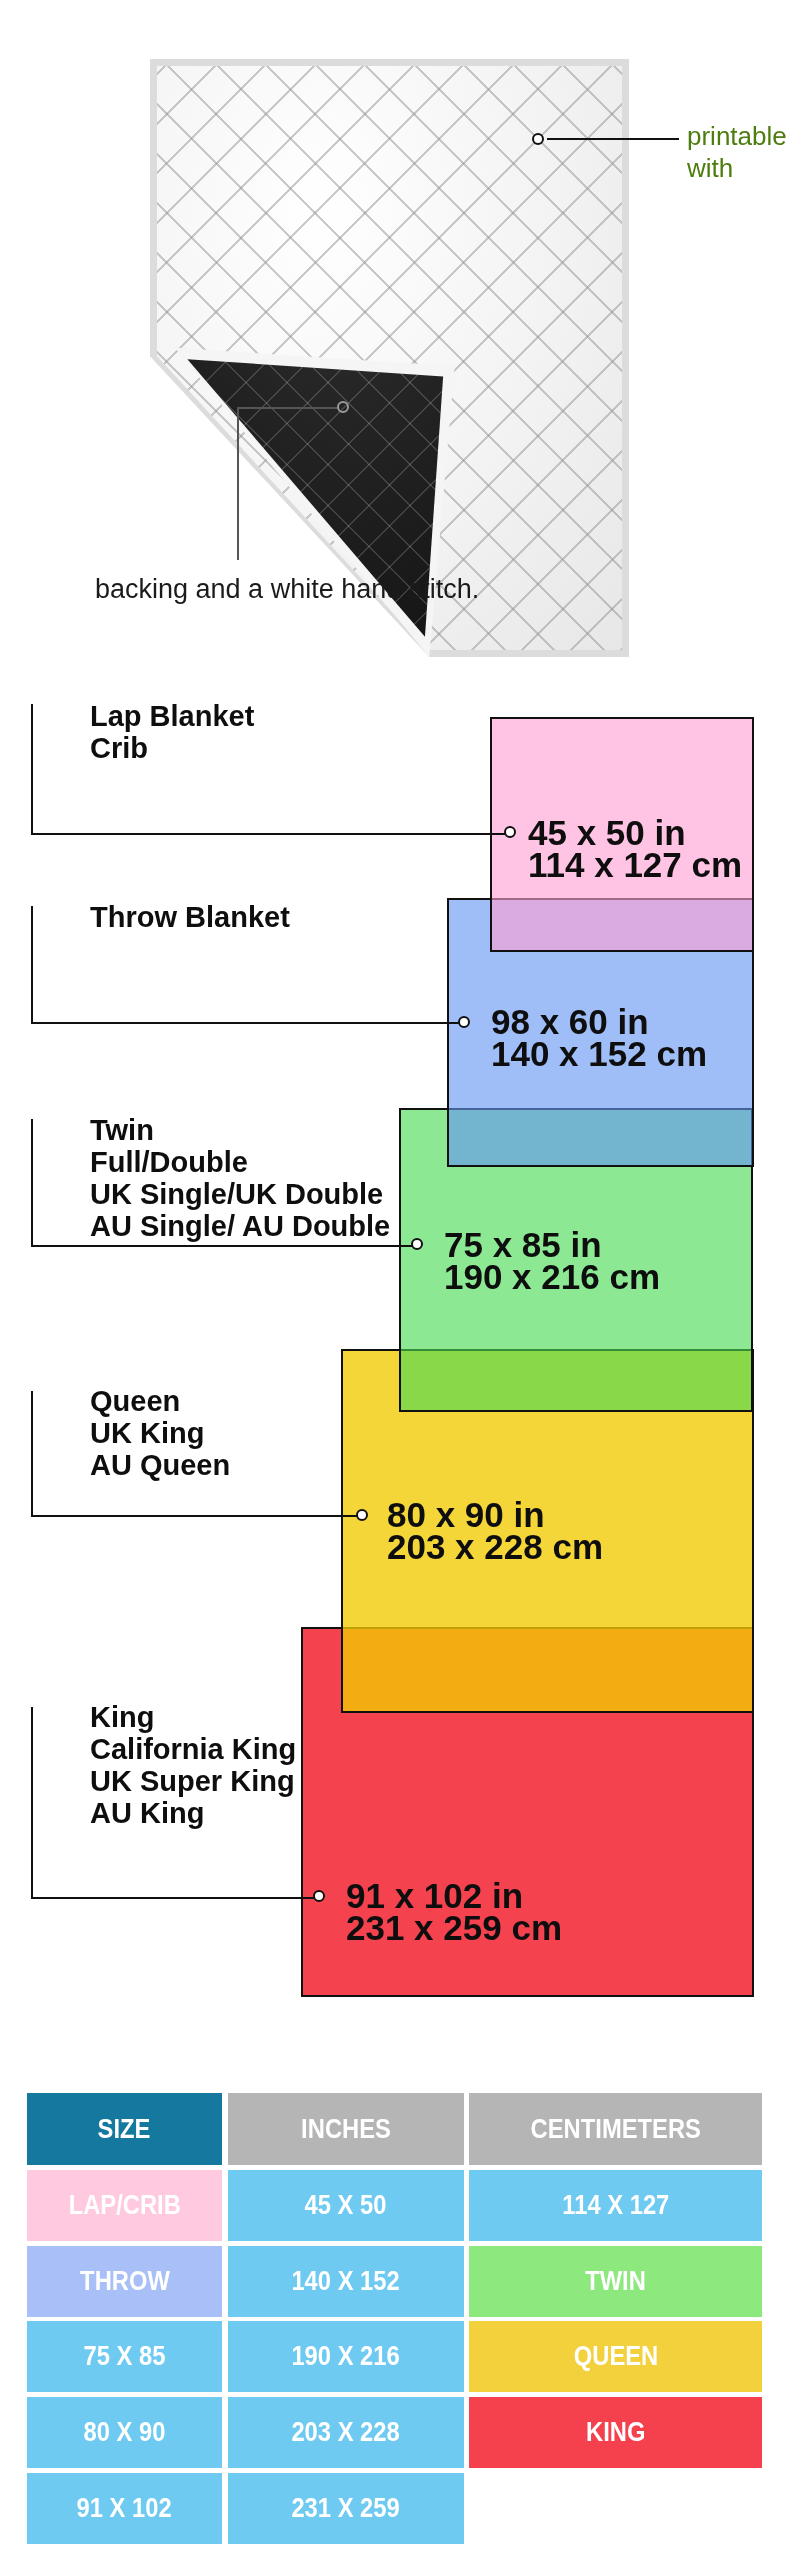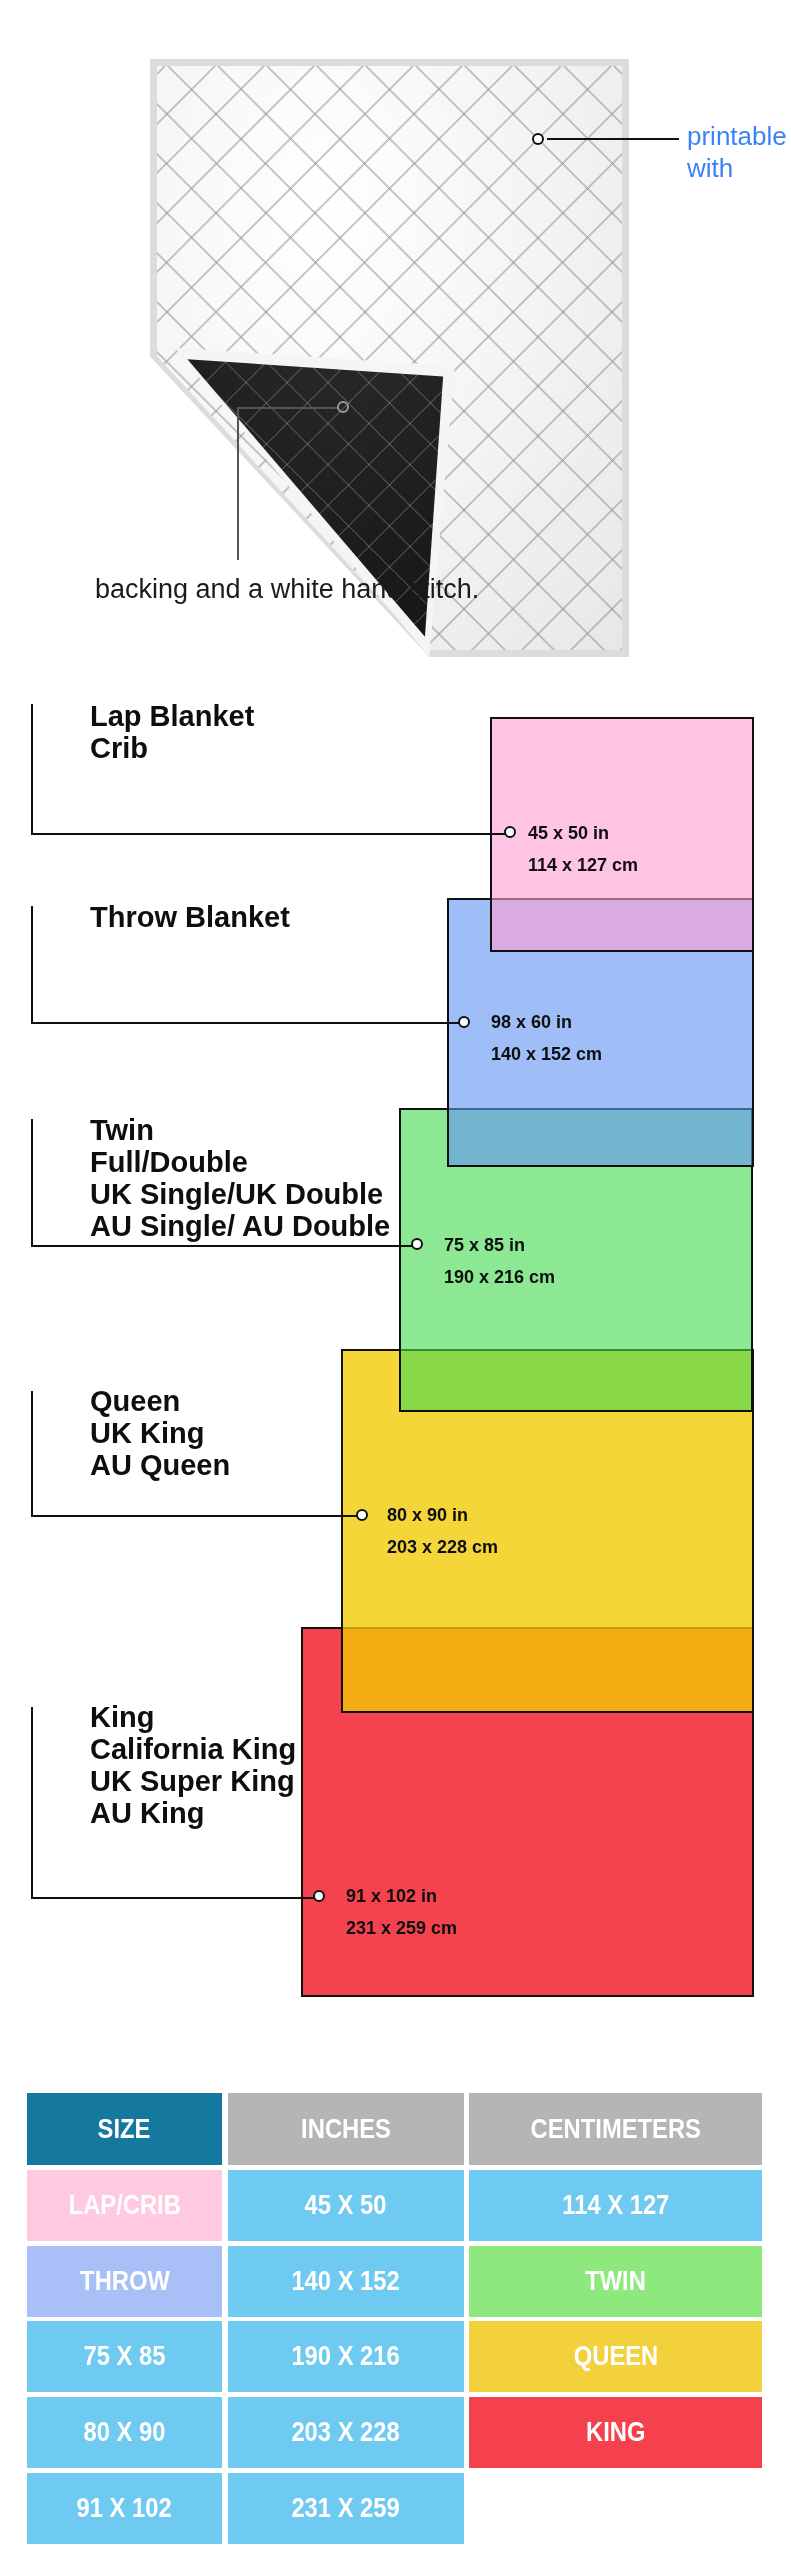--- a/index.html
+++ b/index.html
@@ -34,33 +34,33 @@
       repeating-linear-gradient(-45deg, rgba(255,255,255,.17) 0 1.9px, rgba(0,0,0,0) 1.9px 29px),
       radial-gradient(ellipse at 40% 30%, #2f2f2f 0%, #161616 70%);
   }
   
   .dot{position:absolute; width:12.4px; height:12.4px; border-radius:50%; box-sizing:border-box;
        border:2.4px solid #101010; background:#ffffff; z-index:7;}
   .dot-gray{border-color:#9a9a9a; background:transparent;}
   .hline{position:absolute; height:1.9px; background:#101010; z-index:6;}
   .vline{position:absolute; width:1.9px; background:#101010; z-index:6;}
   .thin{background:#555555;}
-  .note-text{position:absolute; font-size:26px; line-height:32px; color:#3b82f6; z-index:6;}
+  .note-text{position:absolute; font-size:26px; line-height:32px; color:#4d7c0f; z-index:6;}
   .caption{position:absolute; left:95px; top:573px; font-size:27px; line-height:33px; color:#1b1b1b; z-index:6;}
   
   .rect{position:absolute; box-sizing:border-box; border:2.9px solid #101010;}
   .r-pink  {left:490px; top:717px;  width:264px; height:235px; background:rgba(255,160,210,.62); z-index:5;}
   .r-blue  {left:447px; top:898px;  width:307px; height:269px; background:rgba(100,150,243,.62); z-index:4;}
   .r-green {left:399px; top:1108px; width:354px; height:304px; background:rgba(70,218,80,.62);  z-index:3;}
   .r-yellow{left:341px; top:1349px; width:413px; height:364px; background:rgba(242,202,0,.78);  z-index:2;}
   .r-red   {left:301px; top:1627px; width:453px; height:370px; background:#f4424e;              z-index:1;}
   .size-label{position:absolute; left:46px; font-weight:bold; font-size:29px; line-height:32px;
               color:#0e0e0e; z-index:6; white-space:nowrap;margin-left:44px;}
   .size-label span{display:block;}
-  .dim-text{position:absolute; font-weight:bold; font-size:18px; line-height:32px;
+  .dim-text{position:absolute; font-weight:bold; font-size:35px; line-height:32px;
             color:#0e0e0e; z-index:6; white-space:nowrap;}
   .dim-text span{display:block;}
   
   .size-table{
     position:absolute; left:27px; top:2093px; width:736px; z-index:6;
     display:grid; grid-template-columns:195px 236px 293px;
     grid-template-rows:72px 71px 71px 71px 71px 71px;
     column-gap:5.7px; row-gap:4.8px;
   }
   .cell{display:flex; align-items:center; justify-content:center;

